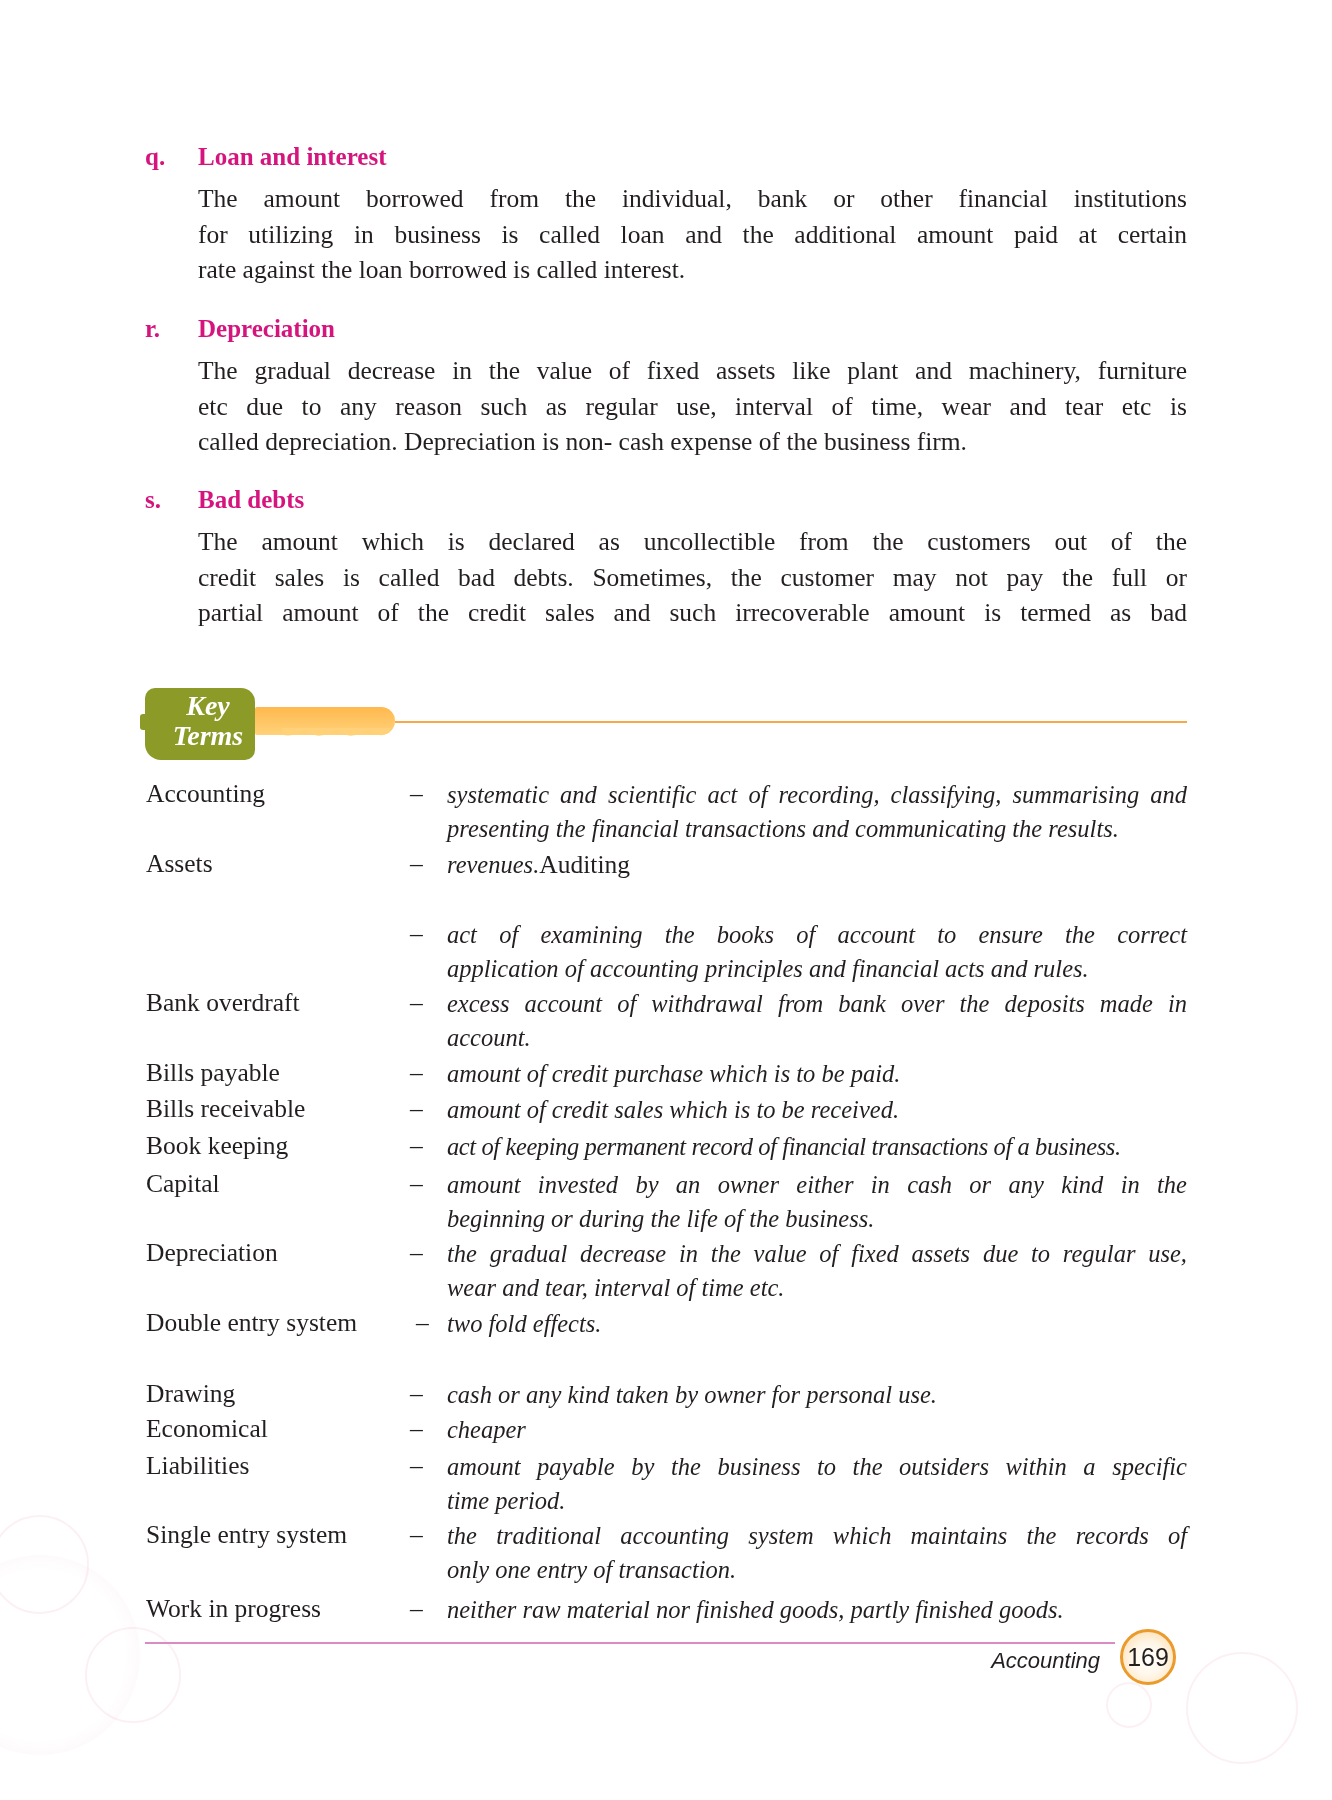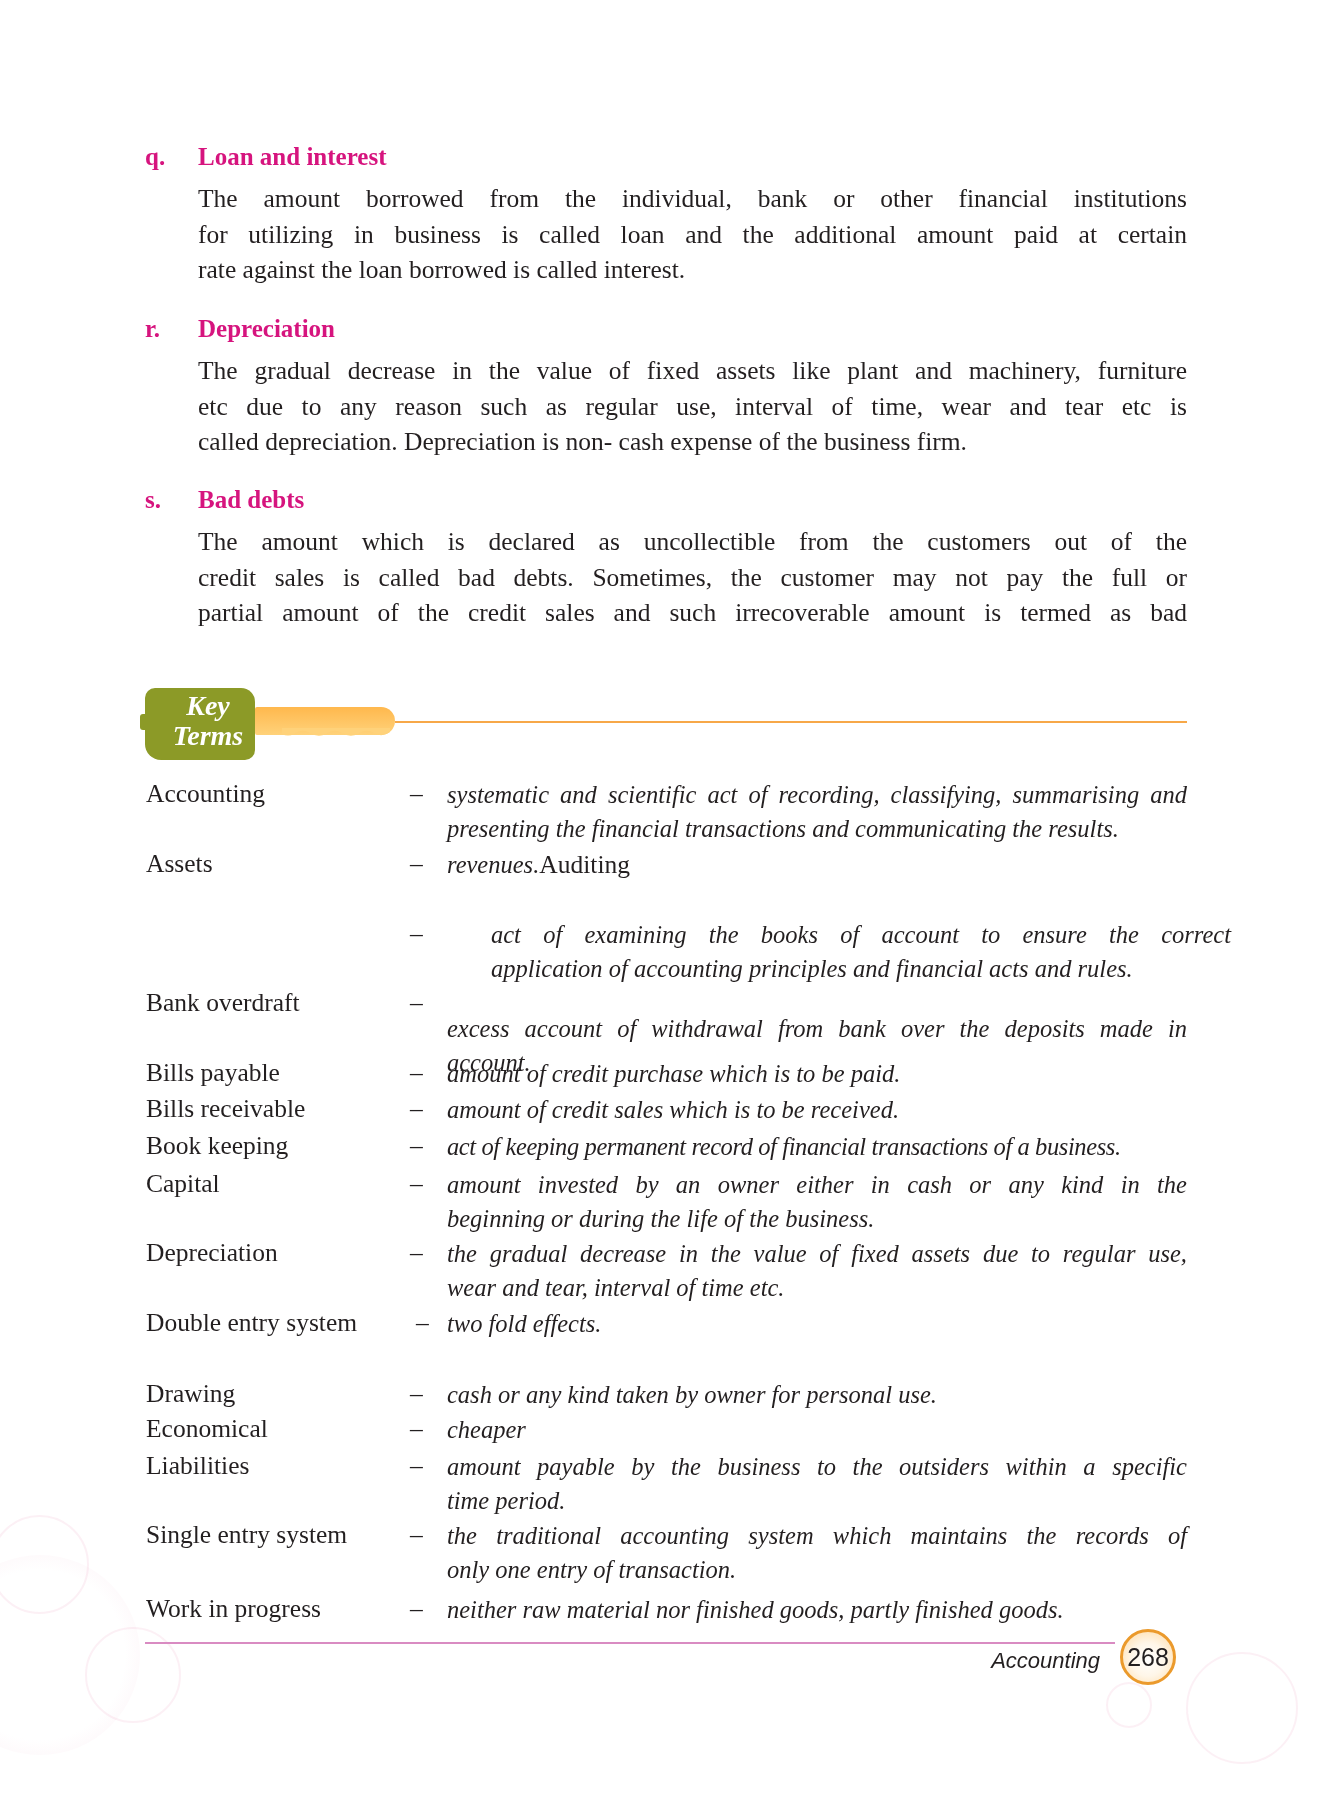--- a/index.html
+++ b/index.html
@@ -118,30 +118,30 @@
   <div>
     <div class="term" style="top:846px;">Assets</div>
     <div class="dash" style="top:846px;">–</div>
     <div class="def" style="top:848px;">
       <span class="ln last"><span>revenues.</span><span class="roman">Auditing</span></span>
     </div>
   </div>
 
   <div>
     <div class="dash" style="top:916px;">–</div>
-    <div class="def" style="top:918px;margin-left:44px;">
+    <div class="def" style="top:918px;">
       <span class="ln">act of examining the books of account to ensure the correct</span>
       <span class="ln last">application of accounting principles and financial acts and rules.</span>
     </div>
   </div>
 
   <div>
     <div class="term" style="top:985px;">Bank overdraft</div>
     <div class="dash" style="top:985px;">–</div>
-    <div class="def" style="top:1012px;">
+    <div class="def" style="top:987px;">
       <span class="ln">excess account of withdrawal from bank over the deposits made in</span>
       <span class="ln last">account.</span>
     </div>
   </div>
 
   <div>
     <div class="term" style="top:1055px;">Bills payable</div>
     <div class="dash" style="top:1055px;">–</div>
     <div class="def" style="top:1057px;">
       <span class="ln last">amount of credit purchase which is to be paid.</span>
@@ -229,14 +229,14 @@
     <div class="dash" style="top:1591px;">–</div>
     <div class="def" style="top:1593px;">
       <span class="ln last">neither raw material nor finished goods, partly finished goods.</span>
     </div>
   </div>
 </div>
 
 <div>
   <div class="footer-rule"></div>
   <div class="footer-label">Accounting</div>
-  <div class="page-num">268</div>
+  <div class="page-num">169</div>
 </div>
 
 </body></html>

